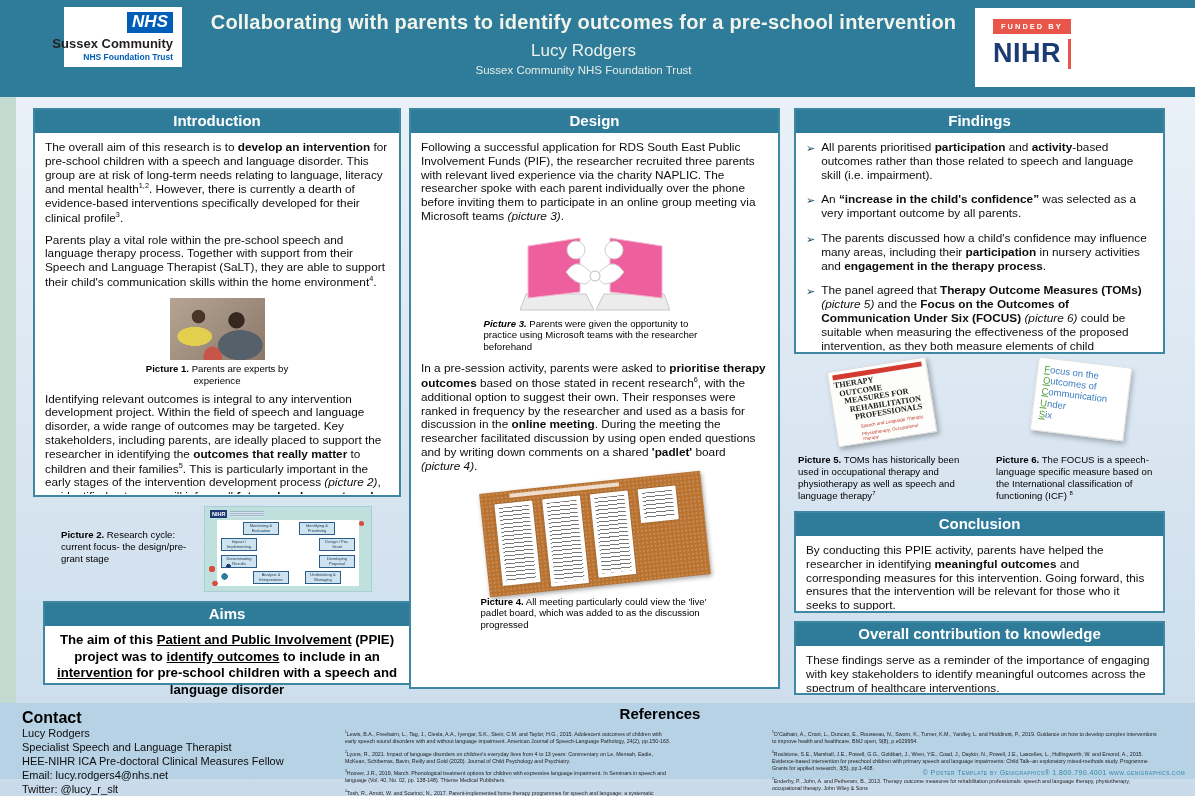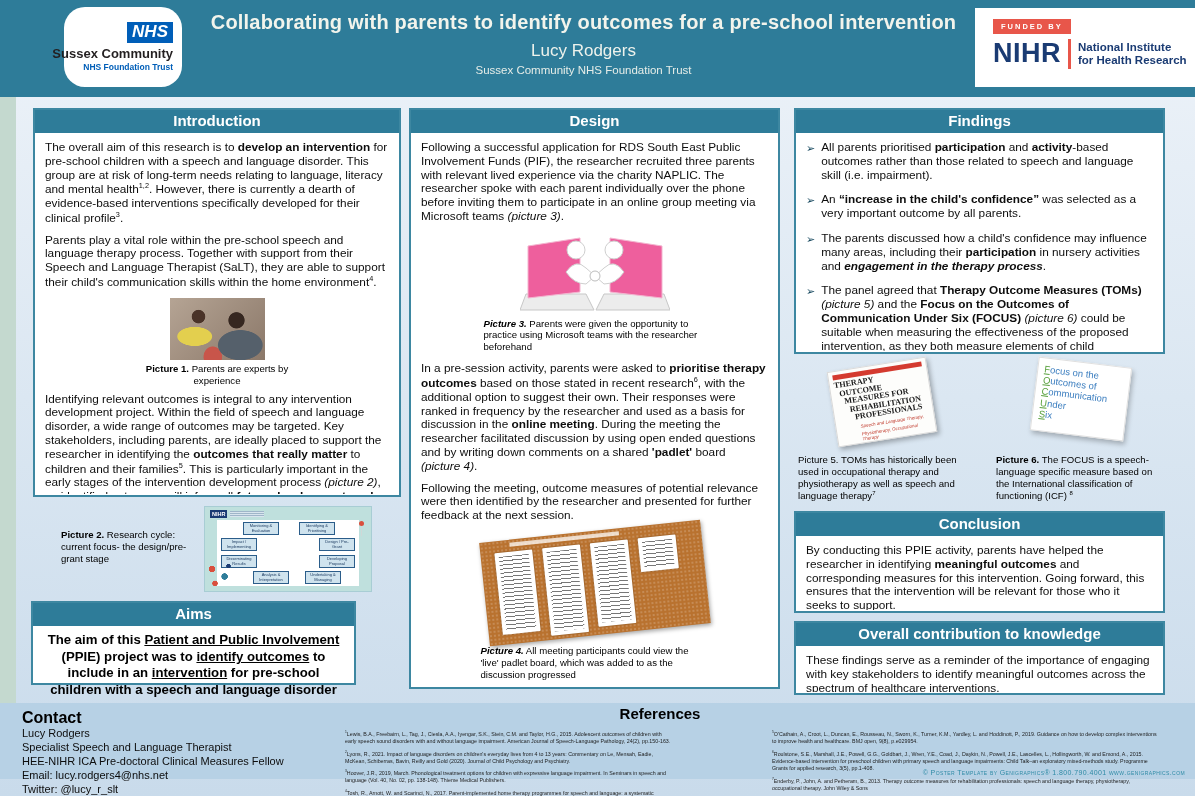--- a/index.html
+++ b/index.html
@@ -9,22 +9,22 @@
   .poster { position:relative; width:1195px; height:796px; overflow:hidden; color:#111;
             background:linear-gradient(180deg,#eef3f9 0%,#dbe7f2 50%,#c9dbeb 100%); }
 
   
   .hdr { position:absolute; left:0; top:0; width:100%; height:97px; background:#2e7c99; }
   .title-wrap { position:absolute; left:200px; right:228px; top:11px; text-align:center; }
   .title  { font-size:20px; font-weight:700; color:#f2f4ec; letter-spacing:.2px; }
   .author { font-size:17px; color:#edf2ec; margin-top:7px; font-weight:400; }
   .affil  { font-size:11.5px; color:#e6ede8; margin-top:3px; }
 
-  .nhs-box { position:absolute; left:64px; top:7px; width:118px; height:80px; background:#fff;
-             display:flex; flex-direction:column; align-items:flex-end; justify-content:center; padding:4px 9px;border-radius:21px; }
+  .nhs-box { position:absolute; left:64px; top:7px; width:118px; height:60px; background:#fff;
+             display:flex; flex-direction:column; align-items:flex-end; justify-content:center; padding:4px 9px; }
   .nhs-lozenge { background:#005eb8; color:#fff; font-style:italic; font-weight:700; font-size:17px; padding:0 5px 1px; }
   .nhs-line1 { font-weight:700; font-size:13px; color:#231f20; margin-top:3px; white-space:nowrap; }
   .nhs-line2 { font-weight:700; font-size:8.5px; color:#005eb8; margin-top:1px; }
 
   .nihr-box { position:absolute; left:975px; top:8px; width:240px; height:79px; background:#fff; padding:7px 18px; }
   .funded { display:inline-block; background:#e8564a; color:#fff; font-size:7.5px; font-weight:700; letter-spacing:2px; padding:3px 8px; }
   .nihr-row { display:flex; align-items:center; gap:7px; margin-top:4px; }
   .nihr-acr { color:#1a3b73; font-weight:800; font-size:27px; letter-spacing:.5px; }
   .nihr-div { width:3px; height:30px; background:#e8564a; }
   .nihr-name { color:#1a3b73; font-weight:700; font-size:11.5px; line-height:1.12; }
@@ -133,24 +133,20 @@
     <div class="title-wrap">
       <div class="title">Collaborating with parents to identify outcomes for a pre-school intervention</div>
       <div class="author">Lucy Rodgers</div>
       <div class="affil">Sussex Community NHS Foundation Trust</div>
     </div>
     <div class="nihr-box">
       <span class="funded">FUNDED BY</span>
       <div class="nihr-row">
         <span class="nihr-acr">NIHR</span>
         <span class="nihr-div"></span>
-        <span class="nihr-name">
-          <div>National Institute</div>
-          <div>for Health Research</div>
-        </span>
       </div>
     </div>
   </div>
 
   <div class="side-strip"></div>
 
   <div class="section" style="left:33px; top:108px; width:368px; height:389px">
     <div class="sec-hd">Introduction</div>
     <div class="sec-bd">
       <p class="runs"><span>The overall aim of this research is to </span><span style="font-weight: 700;">develop an intervention</span><span> for pre-school children with a speech and language disorder. This group are at risk of long-term needs relating to language, literacy and mental health</span><sup>1,2</sup><span>. However, there is currently a dearth of evidence-based interventions specifically developed for their clinical profile</span><sup>3</sup><span>.</span></p>
@@ -176,21 +172,21 @@
         <div class="cyc-box" style="left:4px;  top:35px">Disseminating Results</div>
         <div class="cyc-box" style="left:102px;top:35px">Developing Proposal</div>
         <div class="cyc-box" style="left:36px; top:51px">Analysis &amp; Interpretation</div>
         <div class="cyc-box" style="left:88px; top:51px">Undertaking &amp; Managing</div>
       </div>
       <div class="pin"></div>
       <div class="dots"></div>
     </div>
   </div>
 
-  <div class="section" style="left:31px; top:601px; width:325px; height:84px">
+  <div class="section" style="left:43px; top:601px; width:368px; height:84px">
     <div class="sec-hd">Aims</div>
     <div class="aims-bd"><span style="font-weight: 700;">The aim of this </span><span style="font-weight: 700; text-decoration: underline;">Patient and Public Involvement</span><span style="font-weight: 700;"> (PPIE) project was to </span><span style="font-weight: 700; text-decoration: underline;">identify outcomes</span><span style="font-weight: 700;"> to include in an </span><span style="font-weight: 700; text-decoration: underline;">intervention</span><span style="font-weight: 700;"> for pre-school children with a speech and language disorder</span></div>
   </div>
 
   <div class="section" style="left:409px; top:108px; width:371px; height:581px">
     <div class="sec-hd">Design</div>
     <div class="sec-bd">
       <p class="runs"><span>Following a successful application for RDS South East Public Involvement Funds (PIF), the researcher recruited three parents with relevant lived experience via the charity NAPLIC. The researcher spoke with each parent individually over the phone before inviting them to participate in an online group meeting via Microsoft teams </span><span style="font-style: italic;">(picture 3)</span><span>.</span></p>
       <div class="pic3-wrap">
         <svg width="150" height="80" viewBox="0 0 150 80">
@@ -200,76 +196,75 @@
           <polygon points="142,14 90,6 90,60 142,66" fill="#ee5f9d" stroke="#f3b4cf"></polygon>
           <circle cx="56" cy="18" r="9" fill="#fff" stroke="#cfcfcf"></circle>
           <circle cx="94" cy="18" r="9" fill="#fff" stroke="#cfcfcf"></circle>
           <path d="M46 40 Q56 26 66 36 L75 44 L66 52 Q54 52 46 40 Z" fill="#fff" stroke="#cfcfcf"></path>
           <path d="M104 40 Q94 26 84 36 L75 44 L84 52 Q96 52 104 40 Z" fill="#fff" stroke="#cfcfcf"></path>
           <circle cx="75" cy="44" r="5" fill="#fff" stroke="#bdbdbd"></circle>
         </svg>
       </div>
       <div class="caption pic3-cap"><span style="font-weight: 700; font-style: italic;">Picture 3.</span><span> Parents were given the opportunity to practice using Microsoft teams with the researcher beforehand</span></div>
       <p class="runs"><span>In a pre-session activity, parents were asked to </span><span style="font-weight: 700;">prioritise therapy outcomes</span><span> based on those stated in recent research</span><sup>6</sup><span>, with the additional option to suggest their own. Their responses were ranked in frequency by the researcher and used as a basis for discussion in the </span><span style="font-weight: 700;">online meeting</span><span>. During the meeting the researcher facilitated discussion by using open ended questions and by writing down comments on a shared </span><span style="font-weight: 700;">'padlet'</span><span> board </span><span style="font-style: italic;">(picture 4)</span><span>.</span></p>
-      <p class="runs"><span>Following the meeting, outcome measures of potential relevance were then identified by the researcher and presented for further feedback at the next session.</span></p>
       <div class="pic4-wrap">
         <div class="padlet">
           <div class="padlet-title"></div>
           <div class="pcard" style="left:14px;  height:82px">
               <div class="tx"></div>
             </div>
           <div class="pcard" style="left:62px;  height:88px">
               <div class="tx"></div>
             </div>
           <div class="pcard" style="left:110px; height:84px">
               <div class="tx"></div>
             </div>
           <div class="pcard" style="left:158px; height:34px">
               <div class="tx"></div>
             </div>
         </div>
-        <div class="caption pic4-cap"><span style="font-weight: 700; font-style: italic;">Picture 4.</span><span> All meeting participants could view the 'live' padlet board, which was added to as the discussion progressed</span></div>
+        <div class="caption pic4-cap"><span style="font-weight: 700;">Picture 4.</span><span> All meeting particularly could view the 'live' padlet board, which was added to as the discussion progressed</span></div>
       </div>
     </div>
   </div>
 
   <div class="section" style="left:794px; top:108px; width:371px; height:246px">
     <div class="sec-hd">Findings</div>
     <div class="sec-bd">
       <div class="bullet">
         <span class="bmark">➢</span>
         <span class="btext"><span> All parents prioritised </span><span style="font-weight: 700;">participation</span><span> and </span><span style="font-weight: 700;">activity</span><span>-based outcomes rather than those related to speech and language skill (i.e. impairment).</span></span>
       </div>
       <div class="bullet">
         <span class="bmark">➢</span>
         <span class="btext"><span>An </span><span style="font-weight: 700;">“increase in the child's confidence”</span><span> was selected as a very important outcome by all parents.</span></span>
       </div>
       <div class="bullet">
         <span class="bmark">➢</span>
-        <span class="btext"><span>The parents discussed how a child's confidence may influence many areas, including their </span><span style="font-weight: 700;">participation</span><span> in nursery activities and </span><span style="font-weight: 700; font-style: italic;">engagement in the therapy process</span><span>.</span></span>
+        <span class="btext"><span>The parents discussed how a child's confidence may influence many areas, including their </span><span style="font-weight: 700;">participation</span><span> in nursery activities and </span><span style="font-weight: 700;">engagement in the therapy process</span><span>.</span></span>
       </div>
       <div class="bullet">
         <span class="bmark">➢</span>
         <span class="btext"><span>The panel agreed that </span><span style="font-weight: 700;">Therapy Outcome Measures (TOMs)</span><span> </span><span style="font-style: italic;">(picture 5)</span><span>  and the </span><span style="font-weight: 700;">Focus on the Outcomes of Communication Under Six (FOCUS)</span><span> </span><span style="font-style: italic;">(picture 6)</span><span> could be suitable when measuring the effectiveness of the proposed intervention, as they both measure elements of child confidence and participation.</span></span>
       </div>
     </div>
   </div>
 
   <div class="picsrow">
     <div class="book">
       <div class="book-redbar"></div>
       <div class="bline">THERAPY</div>
       <div class="bline">OUTCOME</div>
       <div class="bline">MEASURES FOR</div>
       <div class="bline">REHABILITATION</div>
       <div class="bline">PROFESSIONALS</div>
       <div class="bsub">Speech and Language Therapy,</div>
       <div class="bsub">Physiotherapy, Occupational Therapy</div>
     </div>
-    <div class="caption book-cap"><span style="font-weight: 400;">Picture 5.</span><span> TOMs has historically been used in occupational therapy and physiotherapy as well as speech and language therapy</span><sup>7</sup></div>
+    <div class="caption book-cap"><span style="font-weight: 700;">Picture 5.</span><span> TOMs has historically been used in occupational therapy and physiotherapy as well as speech and language therapy</span><sup>7</sup></div>
 
     <div class="focus-card">
       <div class="fline"><span class="ffirst">F</span><span>ocus on the</span></div>
       <div class="fline"><span class="ffirst">O</span><span>utcomes of</span></div>
       <div class="fline"><span class="ffirst">C</span><span>ommunication</span></div>
       <div class="fline"><span class="ffirst">U</span><span>nder</span></div>
       <div class="fline"><span class="ffirst">S</span><span>ix</span></div>
     </div>
     <div class="caption focus-cap"><span style="font-weight: 700;">Picture 6.</span><span> The FOCUS is a speech-language specific measure based on the International classification of functioning (ICF) </span><sup>8</sup></div>
   </div>

